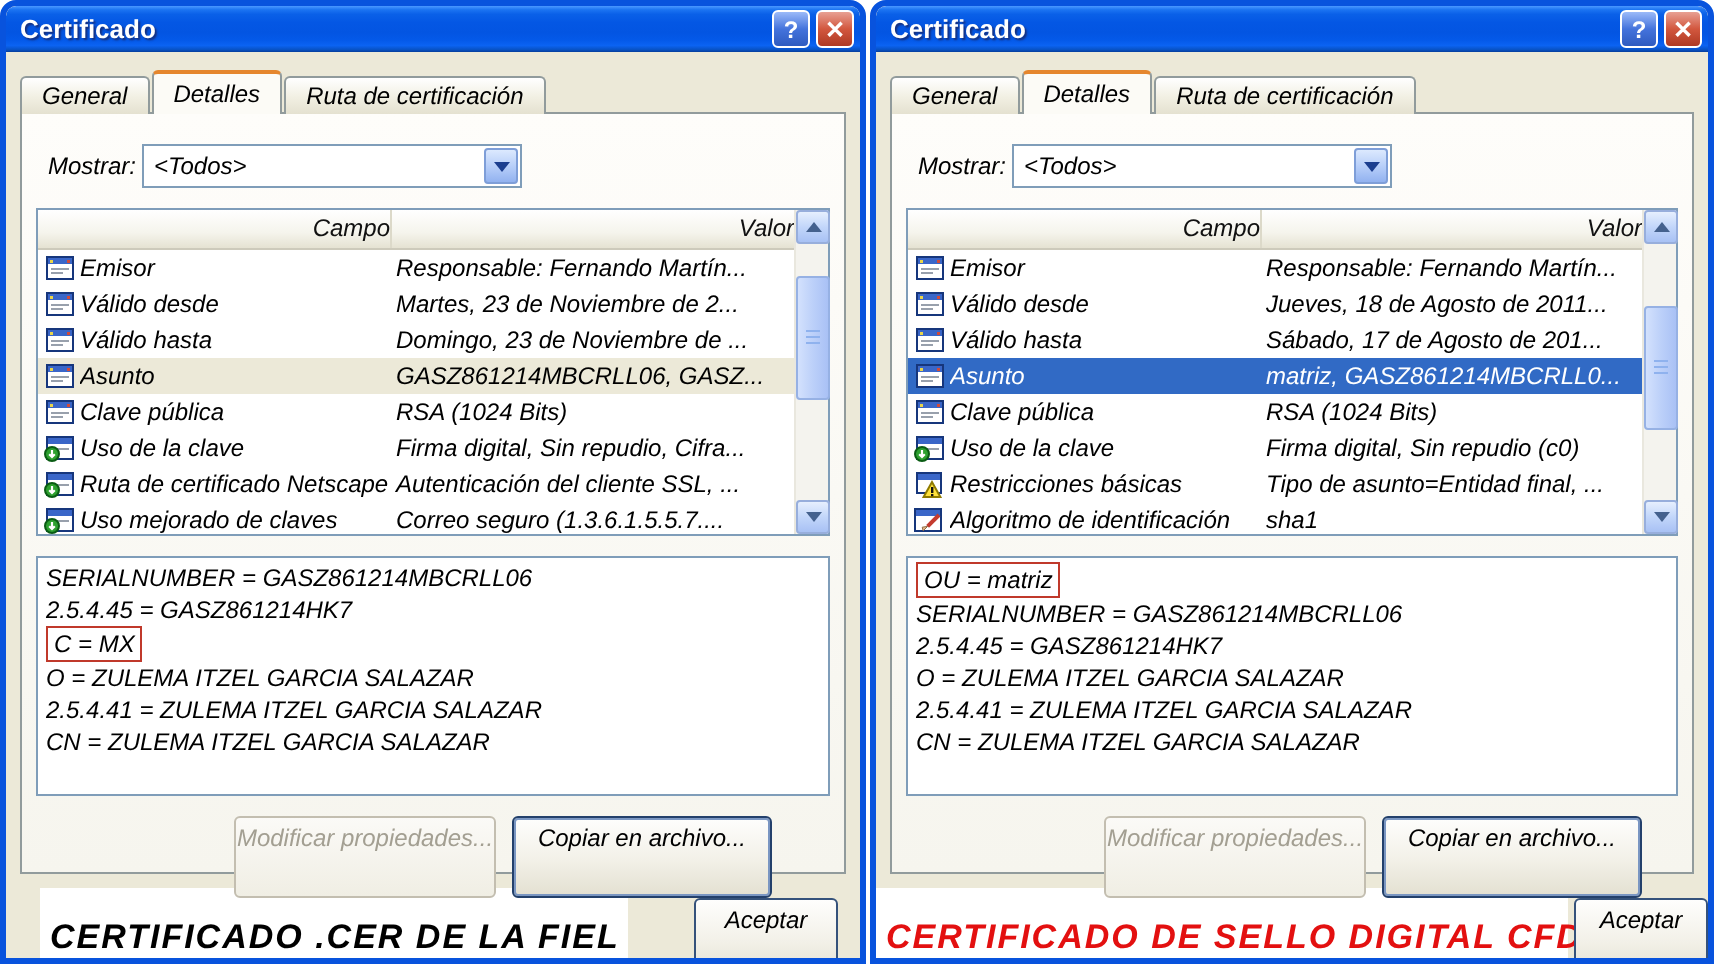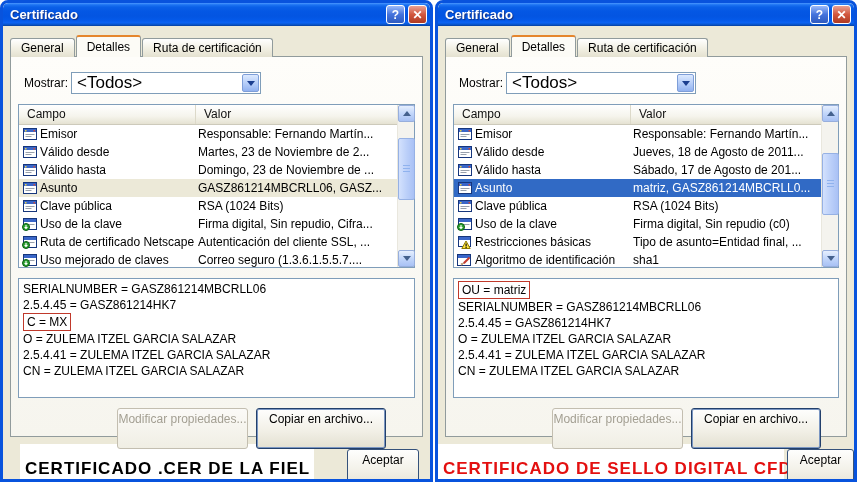--- a/index.html
+++ b/index.html
@@ -18,51 +18,51 @@
     background:linear-gradient(180deg,#4A97FF 0%,#1C74F2 8%,#0A60E8 18%,
       #0457E4 36%,#0355E2 58%,#0459E9 74%,#0B63F2 86%,#0852C4 95%,#063E9C 100%); }
   .title { flex:1; color:#fff; font-weight:bold; font-size:13px;
     text-shadow:1px 1px 1px #16307E; }
   .tb-btn { width:19px; height:19px; margin-left:3px; border:1px solid #fff;
     border-radius:3px; display:flex; align-items:center; justify-content:center;
     color:#fff; font-weight:bold; font-size:12px; line-height:1; cursor:default; }
   .help-btn  { background:linear-gradient(180deg,#9BBAF9,#4473DC 50%,#2E5BC0); }
   .close-btn { background:linear-gradient(180deg,#E8A093,#D2573E 50%,#AE3A23); }
 
-  .client { position:relative; height:453px; }
+  .client { position:relative; height:453px;font-style:italic; }
 
   
   .tabs { position:absolute; left:7px; top:9px; display:flex; align-items:flex-end; z-index:3; }
   .tab { height:19px; line-height:18px; padding:0 10px; font-size:12px;
     background:linear-gradient(180deg,#FFFFFF,#F1EFE2 55%,#E4E1D0);
     border:1px solid #919B9C; border-bottom:none; border-radius:3px 3px 0 0; margin-right:1px; }
   .tab.active { height:22px; line-height:20px; background:#FCFBF6;
     border-top:2px solid #E5862D; z-index:4; }
 
   
   .panel { position:absolute; left:7px; top:30px; right:7px; height:381px;
     background:linear-gradient(180deg,#FEFDFA,#F6F5EE); border:1px solid #919B9C; z-index:2; }
 
   .mostrar-label { position:absolute; left:13px; top:19px; font-size:12px; }
   .combo { position:absolute; left:60px; top:15px; width:190px; height:22px;
-    background:#fff; border:1px solid #7F9DB9; font-size:17px;
+    background:#fff; border:1px solid #7F9DB9; font-size:12px;
     display:flex; align-items:center; padding-left:5px; }
   .combo-btn { position:absolute; right:1px; top:1px; width:17px; height:18px;
     background:linear-gradient(180deg,#DCE9FE,#B4CCF8 55%,#92B2F0);
     border:1px solid #7E9ED8; border-radius:2px;
     display:flex; align-items:center; justify-content:center; }
   .chev-down { width:0; height:0; border-left:4px solid transparent;
     border-right:4px solid transparent; border-top:5px solid #1B3E8F; }
 
   
   .list { position:absolute; left:7px; top:47px; right:7px; height:164px;
     background:#fff; border:1px solid #7F9DB9; }
   .lheader { display:flex; height:20px; padding-right:17px;
     background:linear-gradient(180deg,#FFFFFF,#F5F4EC 60%,#E5E2D2);
-    border-bottom:1px solid #CDCABB; }
+    border-bottom:1px solid #CDCABB;text-align:right; }
   .hcell { font-size:12px; line-height:19px; padding-left:8px; color:#111; }
   .hcell.c1 { width:177px; border-right:1px solid #DCD9C9; }
   .hcell.c2 { flex:1; }
   .lrows { position:absolute; top:20px; left:0; right:17px; bottom:0; overflow:hidden; }
   .lrow { display:flex; align-items:center; height:18px; font-size:12px; white-space:nowrap; }
   .lrow .cicon { width:21px; display:flex; justify-content:center; flex:none; }
   .lrow .fld { width:156px; overflow:hidden; flex:none; }
   .lrow .val { flex:1; overflow:hidden; padding-left:2px; }
   .lrow.sel-inactive { background:#ECE9D8; }
   .lrow.sel-active { background:#316AC5; color:#fff; }

